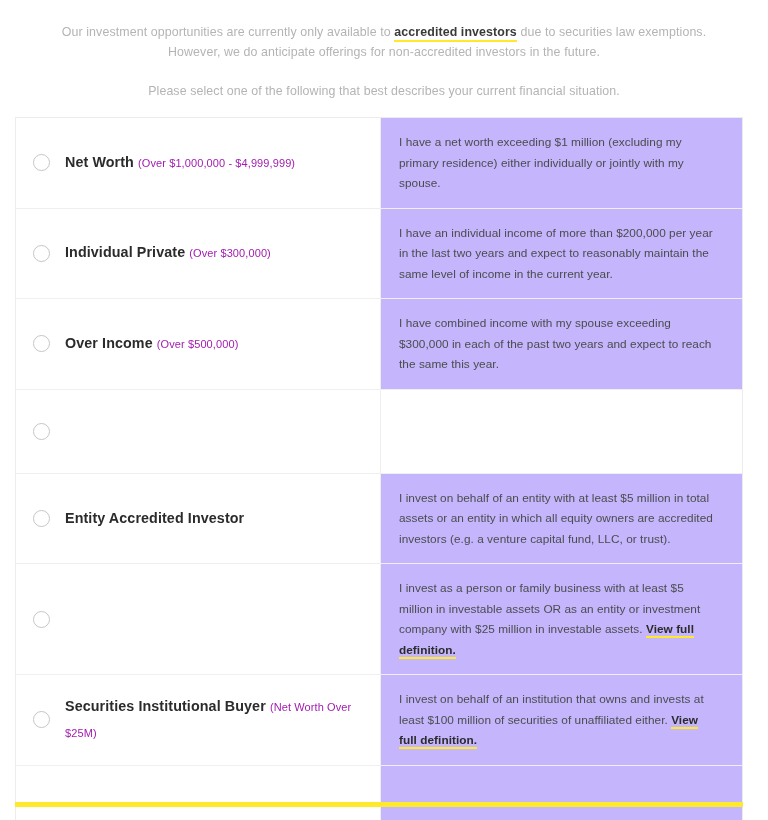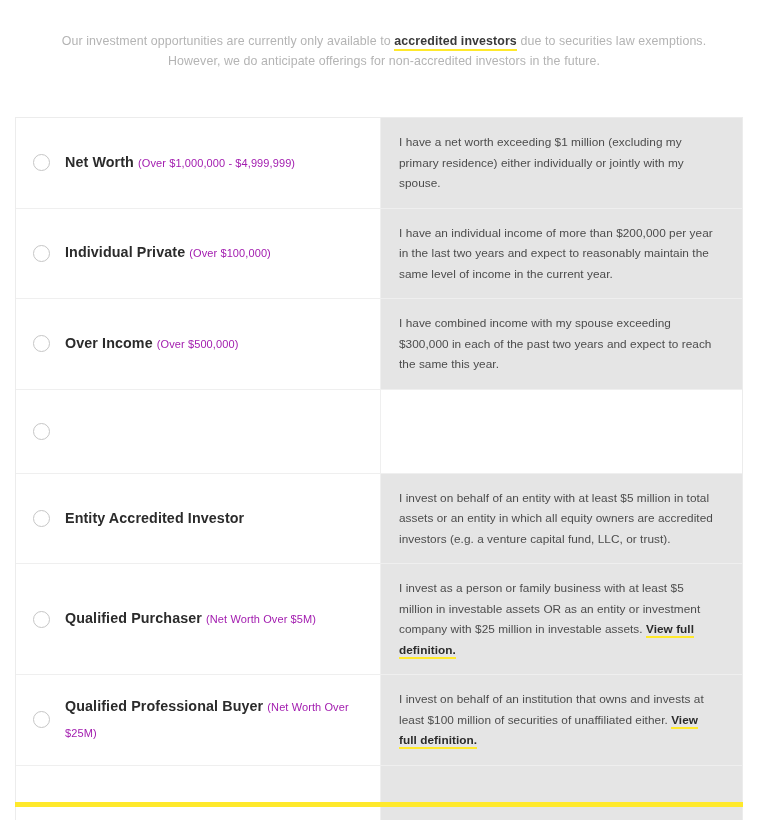--- a/index.html
+++ b/index.html
@@ -20,21 +20,21 @@
     overflow: hidden;
     background: #ffffff;
   }
 
   
   .intro {
     padding: 18px 30px 0 30px;
     text-align: center;
   }
   .intro p {
-    margin: 13px;
+    margin: 4px;
     color: #b4b4b4;
     font-size: 12.4px;
     line-height: 20px;
     letter-spacing: 0.1px;
   }
   .intro p.second {
     margin-top: 19px;
   }
   .accredited-link {
     color: #3a3a3a;
@@ -102,21 +102,21 @@
     letter-spacing: 0.1px;
   }
   .option-label .qualifier {
     font-weight: normal;
     color: #a21caf;
     font-size: 11px;
   }
 
   .option-right {
     flex: 1 1 auto;
-    background: #e5e5e5;
+    background: #c4b5fd;
     display: flex;
     align-items: center;
     padding: 14px 24px 14px 18px;
   }
   .option-desc {
     font-size: 11.8px;
     line-height: 20.5px;
     color: #4c4c4c;
     letter-spacing: 0.05px;
   }
@@ -128,36 +128,37 @@
     cursor: pointer;
   }
 </style>
 </head>
 <body>
 
 <div class="page">
 
   <div class="intro">
     <p><span>Our investment opportunities are currently only available to </span><a class="accredited-link" href="#">accredited investors</a><span> due to securities law exemptions. However, we do anticipate offerings for non-accredited investors in the future.</span></p>
+    <p class="second">Please select one of the following that best describes your current financial situation.</p>
   </div>
 
   <div class="options-wrap" id="options-wrap">
       <div class="option-row">
         <div class="option-left">
           <span class="radio"></span>
           <div class="option-label"><span>Net Worth</span> <span class="qualifier">(Over $1,000,000 - $4,999,999)</span></div>
         </div>
         <div class="option-right">
           <div class="option-desc"><span>I have a net worth exceeding $1 million (excluding my primary residence) either individually or jointly with my spouse.</span></div>
         </div>
       </div>
       <div class="option-row">
         <div class="option-left">
           <span class="radio"></span>
-          <div class="option-label"><span>Individual Private</span> <span class="qualifier">(Over $100,000)</span></div>
+          <div class="option-label"><span>Individual Private</span> <span class="qualifier">(Over $300,000)</span></div>
         </div>
         <div class="option-right">
           <div class="option-desc"><span>I have an individual income of more than $200,000 per year in the last two years and expect to reasonably maintain the same level of income in the current year.</span></div>
         </div>
       </div>
       <div class="option-row">
         <div class="option-left">
           <span class="radio"></span>
           <div class="option-label"><span>Over Income</span> <span class="qualifier">(Over $500,000)</span></div>
         </div>
@@ -175,30 +176,29 @@
           <span class="radio"></span>
           <div class="option-label"><span>Entity Accredited Investor</span></div>
         </div>
         <div class="option-right">
           <div class="option-desc"><span>I invest on behalf of an entity with at least $5 million in total assets or an entity in which all equity owners are accredited investors (e.g. a venture capital fund, LLC, or trust).</span></div>
         </div>
       </div>
       <div class="option-row">
         <div class="option-left">
           <span class="radio"></span>
-          <div class="option-label"><span>Qualified Purchaser</span> <span class="qualifier">(Net Worth Over $5M)</span></div>
         </div>
         <div class="option-right">
           <div class="option-desc"><span>I invest as a person or family business with at least $5 million in investable assets OR as an entity or investment company with $25 million in investable assets. </span><a class="def-link" href="#">View full definition.</a></div>
         </div>
       </div>
       <div class="option-row">
         <div class="option-left">
           <span class="radio"></span>
-          <div class="option-label"><span>Qualified Professional Buyer</span> <span class="qualifier">(Net Worth Over $25M)</span></div>
+          <div class="option-label"><span>Securities Institutional Buyer</span> <span class="qualifier">(Net Worth Over $25M)</span></div>
         </div>
         <div class="option-right">
           <div class="option-desc"><span>I invest on behalf of an institution that owns and invests at least $100 million of securities of unaffiliated either. </span><a class="def-link" href="#">View full definition.</a></div>
         </div>
       </div>
       <div class="option-row">
         <div class="option-left"></div>
         <div class="option-right">
           <div class="option-desc"><span></span></div>
         </div>

